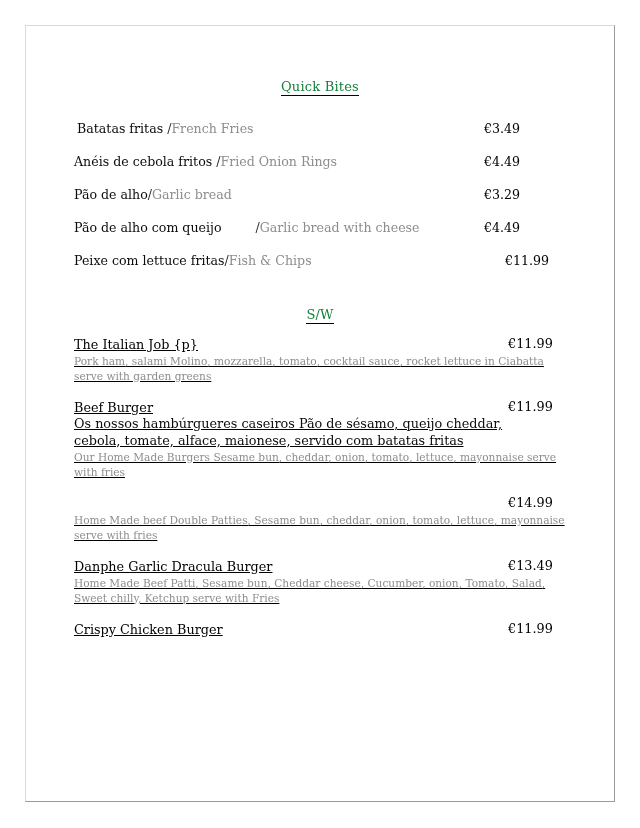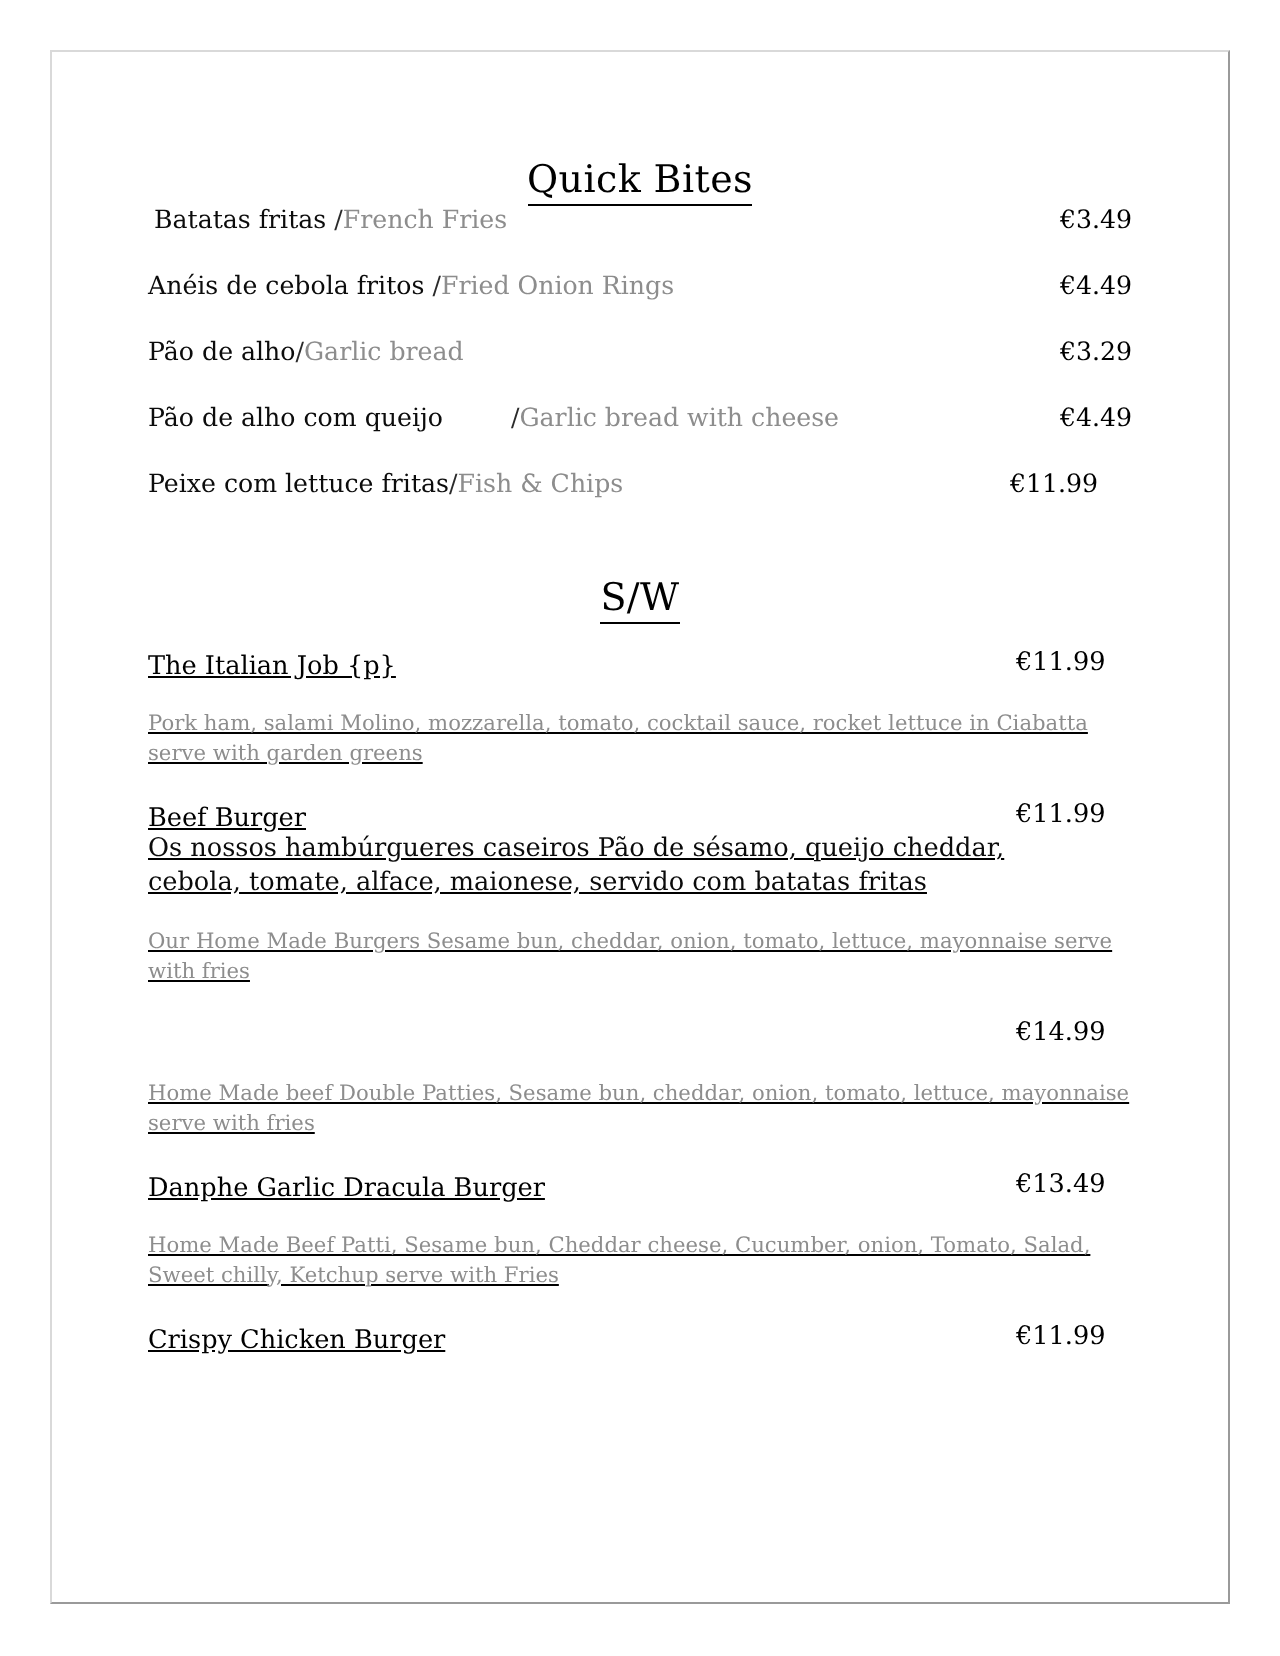--- a/index.html
+++ b/index.html
@@ -28,34 +28,35 @@
     overflow: hidden;
   }
 
   .section {
     position: relative;
   }
 
   .section-title {
     text-align: center;
     font-family: "DejaVu Serif", "Liberation Serif", serif;
-    font-size: 19px;
-    color: #000000;
+    font-size: 13px;
+    color: #15803d;
     letter-spacing: 0.2px;
   }
   .section-title span {
     border-bottom: 1px solid #000000;
     padding-bottom: 1px;
   }
 
   
   #quick-bites-section {
     margin-top: 53px;
   }
   .qb-list {
+    margin-top: 26px;
   }
   .qb-row {
     position: relative;
     height: 33px;
     padding-left: 48px;
     font-size: 12.6px;
     line-height: 18px;
     color: #000000;
     white-space: nowrap;
   }
@@ -70,21 +71,21 @@
   }
   .qb-en {
     color: #8d8d8d;
   }
   .qb-gap {
     display: inline-block;
     width: 34px;
   }
   .qb-price {
     position: absolute;
-    left: 504px;
+    left: 458px;
     top: 0;
     font-size: 12.6px;
     color: #000000;
   }
   .qb-price.wide {
     left: 479px;
   }
 
   
   #sw-section {
@@ -121,21 +122,21 @@
     font-size: 12.8px;
     line-height: 16.5px;
     color: #0b0b0b;
     max-width: 468px;
   }
   .sw-desc-en {
     font-size: 10.6px;
     line-height: 14.5px;
     color: #8d8d8d;
     max-width: 492px;
-    margin-top: 14px;
+    margin-top: 1px;
   }
 </style>
 </head>
 <body>
 
 <div class="page-sheet">
 
   <div class="section" id="quick-bites-section">
     <div class="section-title">
       <span>Quick Bites</span>

